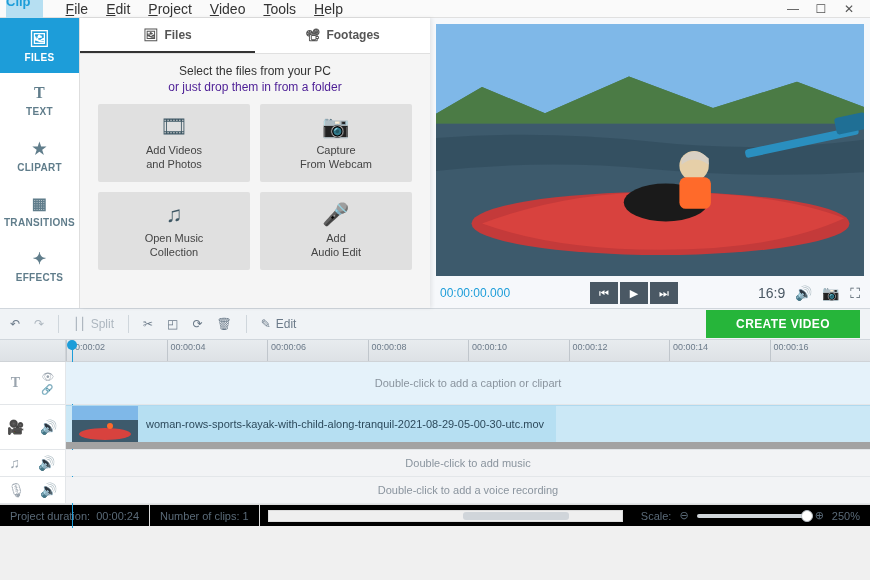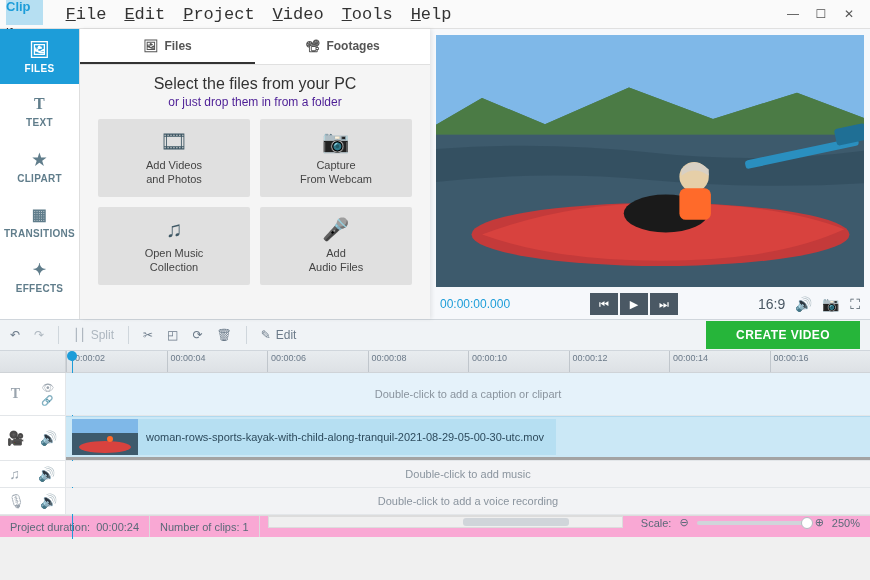--- a/index.html
+++ b/index.html
@@ -1,37 +1,37 @@
 <!DOCTYPE html>
 <html><head>
 <meta charset="utf-8">
 <style>
 * { margin: 0; padding: 0; box-sizing: border-box; font-family: "Segoe UI", Arial, sans-serif; }
 body { width: 870px; height: 580px; background: #f0f0f0; font-size: 12px; color: #333; overflow: hidden; }
 
-.menubar { height: 29px; background: #fafafa; display: flex; align-items: center; padding: 0 6px; border-bottom: 1px solid #e0e0e0; }
+.menubar { height: 18px; background: #fafafa; display: flex; align-items: center; padding: 0 6px; border-bottom: 1px solid #e0e0e0; }
 .brand { font-size: 13px; margin-right: 14px; }
 .brand .clip { color: #1d9dd9; font-weight: 600; }
 .brand .ify { color: #333; }
-.menu-item { padding: 0 9px; font-size: 17px; cursor: pointer; text-decoration: underline; text-decoration-color: transparent; font-family: Liberation Mono, monospace; }
+.menu-item { padding: 0 9px; font-size: 14px; cursor: pointer; text-decoration: underline; text-decoration-color: transparent; }
 .menu-item::first-letter { text-decoration: underline; }
 .win-ctrls { margin-left: auto; display: flex; gap: 10px; padding-right: 6px; }
 .win-btn { width: 18px; height: 16px; display: flex; align-items: center; justify-content: center; cursor: pointer; color: #555; }
 
 .main { display: flex; height: 290px; }
 .sidetabs { width: 80px; background: #fff; border-right: 1px solid #e0e0e0; display: flex; flex-direction: column; }
 .sidetab { height: 55px; display: flex; flex-direction: column; align-items: center; justify-content: center; gap: 4px; font-size: 10px; font-weight: 600; color: #607d8b; cursor: pointer; letter-spacing: 0.3px; }
 .sidetab.active { background: #1d9dd9; color: #fff; }
 .sidetab .ico { font-size: 16px; }
 
 .filespanel { width: 350px; background: #f5f5f5; position: relative; display: flex; flex-direction: column; box-shadow: 2px 0 4px rgba(0,0,0,0.08); }
 .panel-tabs { height: 36px; display: flex; background: #fff; border-bottom: 1px solid #e0e0e0; }
 .panel-tab { flex: 1; display: flex; align-items: center; justify-content: center; gap: 6px; font-size: 12px; font-weight: 600; color: #555; cursor: pointer; border-bottom: 2px solid transparent; }
 .panel-tab.active { border-bottom-color: #333; }
-.panel-heading { text-align: center; padding: 10px 0 2px; font-size: 16px; color: #333; }
+.panel-heading { text-align: center; padding: 10px 0 2px; font-size: 12px; color: #333; }
 .panel-sub { text-align: center; font-size: 12px; color: #4c1d95; margin-bottom: 10px; }
 .tile-grid { display: grid; grid-template-columns: 1fr 1fr; gap: 10px; padding: 0 18px; }
 .tile { background: #e0e0e0; height: 78px; display: flex; flex-direction: column; align-items: center; justify-content: center; gap: 4px; cursor: pointer; border-radius: 2px; }
 .tile .ticon { font-size: 22px; color: #3f5865; }
 .tile .tlabel { font-size: 11px; color: #444; text-align: center; line-height: 1.25; }
 
 .preview-wrap { flex: 1; background: #f6f8fb; display: flex; flex-direction: column; }
 .preview { flex: 1; margin: 6px 6px 2px 6px; background: #000; position: relative; overflow: hidden; }
 .preview svg { width: 100%; height: 100%; display: block; }
 .pc-row { height: 30px; display: flex; align-items: center; padding: 0 10px; gap: 0; }
@@ -51,27 +51,27 @@
 .ruler .tick { flex: 1; border-left: 1px solid #c0c6cc; padding: 2px 3px; }
 .playhead { position: absolute; top: 0; left: 72px; width: 10px; height: 10px; background: #1d9dd9; border-radius: 50%; transform: translateX(-50%); }
 .playhead::after { content: ""; position: absolute; left: 50%; top: 8px; width: 1px; height: 180px; background: #1d9dd9; }
 .ruler-spacer { width: 66px; border-right: 1px solid #cfd3d7; }
 
 .tracks { background: #f7f8fa; }
 .track { display: flex; align-items: stretch; border-bottom: 1px solid #e3e6e9; }
 .track-head { width: 66px; display: flex; align-items: center; justify-content: space-around; background: #fff; border-right: 1px solid #e3e6e9; color: #9aa4ae; font-size: 14px; }
 .track-lane { flex: 1; position: relative; display: flex; align-items: center; justify-content: center; font-size: 11px; color: #8a949e; }
 .track.caption .track-lane { height: 42px; background: #e5f2fa; }
-.track.video .track-lane { height: 44px; background: #cbe8f6; justify-content: flex-start; padding-left: 6px; border-top: 1px solid #b0d9ee; border-bottom: 3px solid #a3a3a3; }
+.track.video .track-lane { height: 44px; background: #cbe8f6; justify-content: flex-start; padding-left: 6px; border-top: 1px solid #b0d9ee; border-bottom: 7px solid #a3a3a3; }
 .clip { height: 36px; display: flex; align-items: center; gap: 8px; background: #b6dff2; padding-right: 12px;}
 .clip-thumb { width: 66px; height: 36px; }
 .clip-name { font-size: 11px; color: #2d4a5c; white-space: nowrap; }
 .track.music .track-lane, .track.voice .track-lane { height: 26px; background: #f2f3f5; }
 
-.status { height: 22px; background: #f9a8d4; border-top: 1px solid #dcdcdc; display: flex; align-items: flex-start; font-size: 11px; color: #5a6a78; }
+.status { height: 22px; background: #000000; border-top: 1px solid #dcdcdc; display: flex; align-items: center; font-size: 11px; color: #5a6a78; }
 .status .cell { padding: 0 10px; border-right: 1px solid #dcdcdc; height: 100%; display: flex; align-items: center; }
 .scale-wrap { display: flex; align-items: center; gap: 8px; padding: 0 10px; }
 .slider { width: 110px; height: 4px; background: #d0d5da; border-radius: 2px; position: relative; }
 .slider .knob { position: absolute; right: -6px; top: -4px; width: 12px; height: 12px; background: #fff; border: 1px solid #b5bcc2; border-radius: 50%; }
 .scrollbar-bot { height: 12px; flex: 1; margin: 0 8px; background: #efefef; border: 1px solid #dcdcdc; position: relative; }
 .scrollbar-bot .thumb { position: absolute; left: 55%; top: 1px; height: 8px; width: 30%; background: #d0d5da; border-radius: 3px; }
 </style>
 </head>
 <body>
 
@@ -138,21 +138,21 @@
       <div class="tile">
         <div class="ticon">📷</div>
         <div class="tlabel"><span>Capture</span><br><span>From Webcam</span></div>
       </div>
       <div class="tile">
         <div class="ticon">♫</div>
         <div class="tlabel"><span>Open Music</span><br><span>Collection</span></div>
       </div>
       <div class="tile">
         <div class="ticon">🎤</div>
-        <div class="tlabel"><span>Add</span><br><span>Audio Files</span></div>
+        <div class="tlabel"><span>Add</span><br><span>Audio Edit</span></div>
       </div>
     </div>
   </div>
 
   <div class="preview-wrap">
     <div class="preview">
       <svg viewBox="0 0 440 240" preserveAspectRatio="xMidYMid slice">
         <rect width="440" height="95" fill="#7fb8e8"></rect>
         <path d="M0 95 L60 60 L120 85 L200 50 L280 80 L360 55 L440 85 L440 95 Z" fill="#3d6b3a"></path>
         <path d="M0 95 L60 60 L120 85 L200 50 L280 80 L360 55 L440 85 L440 95 Z" fill="#4f8048" opacity="0.8"></path>

